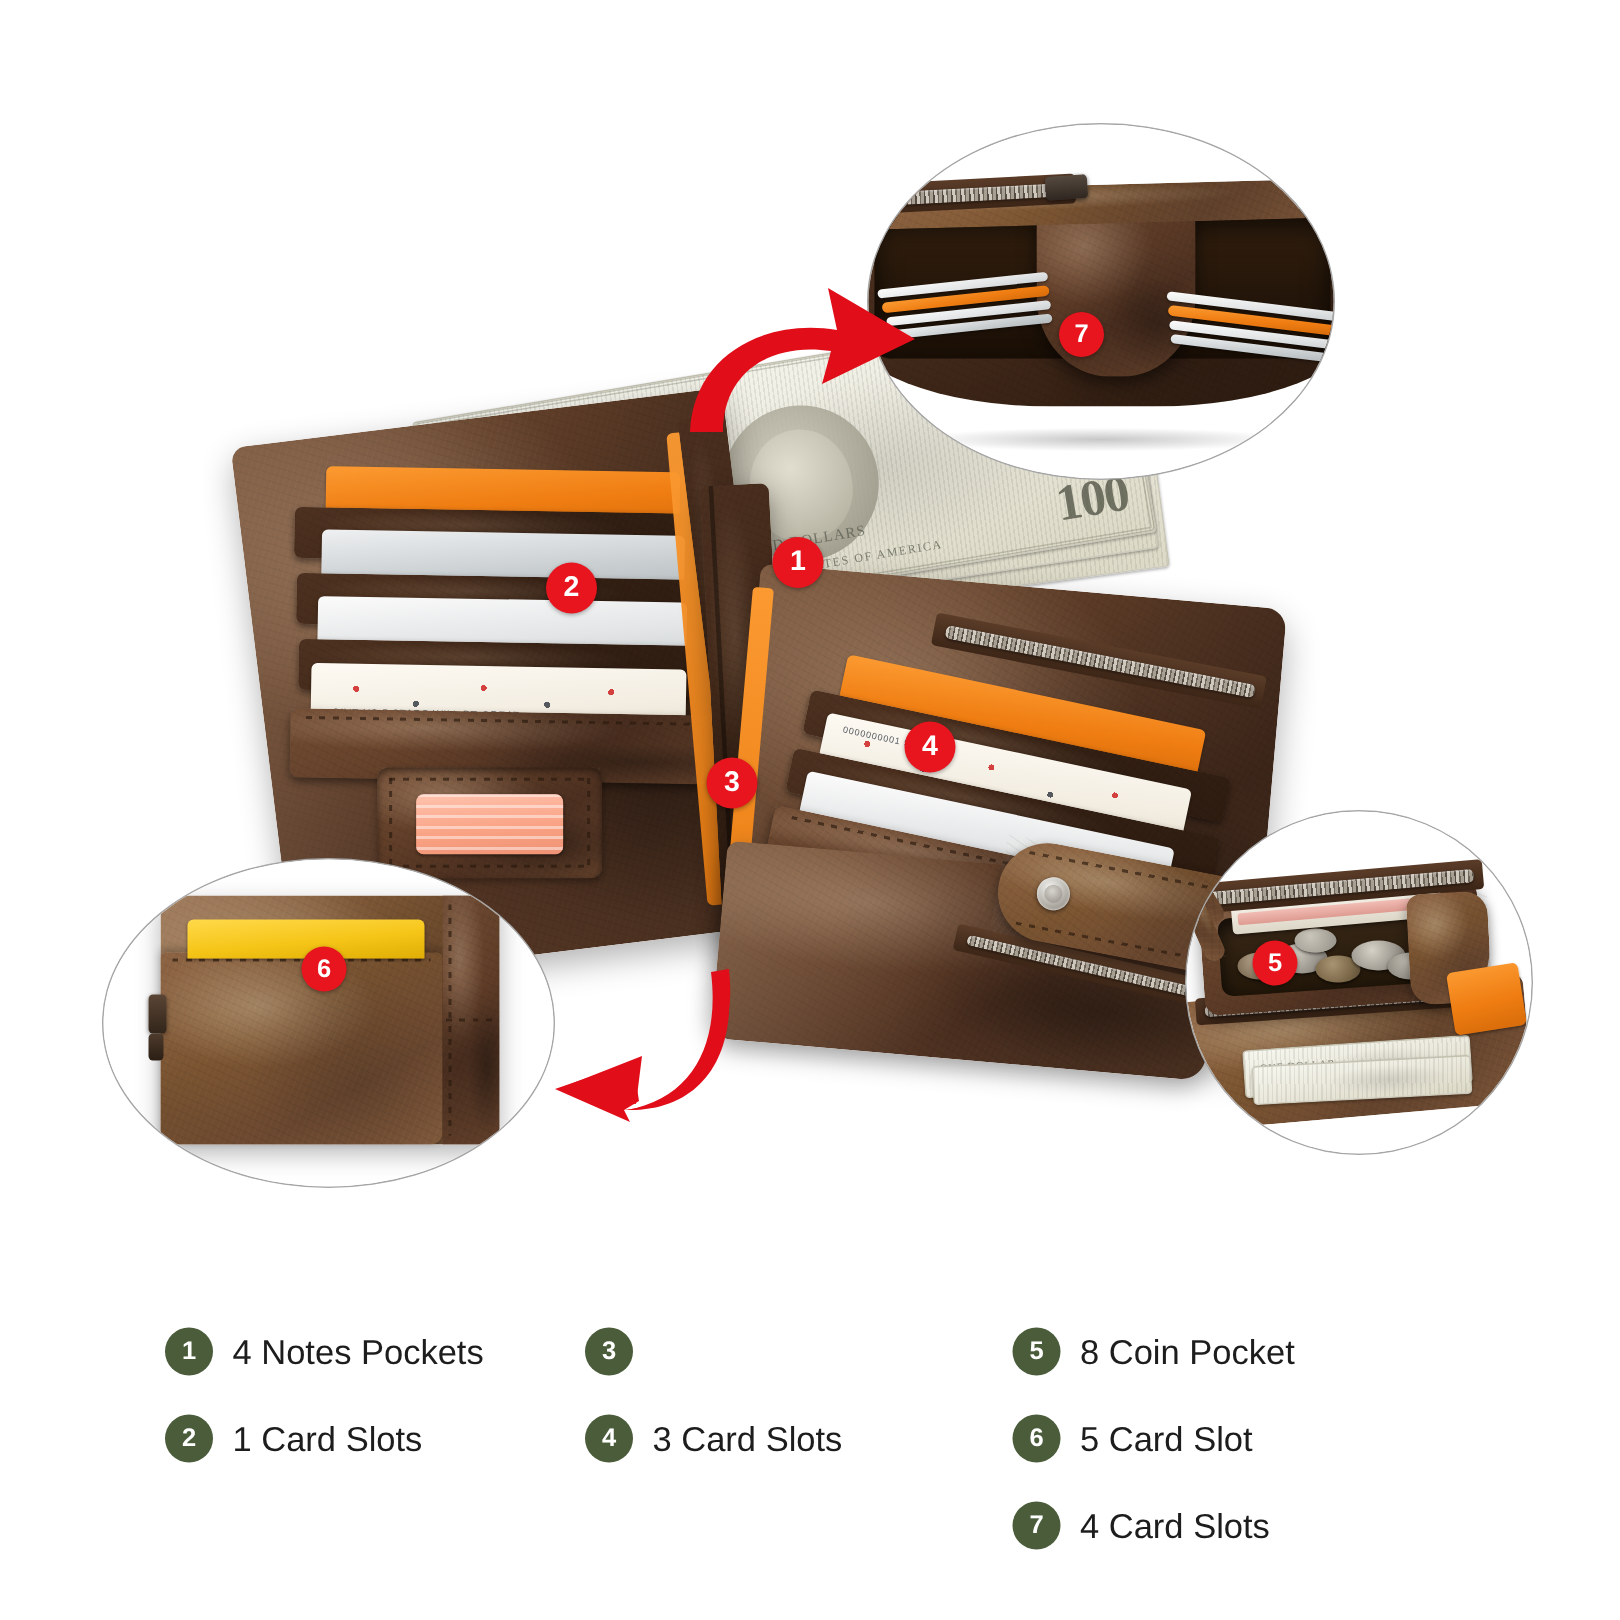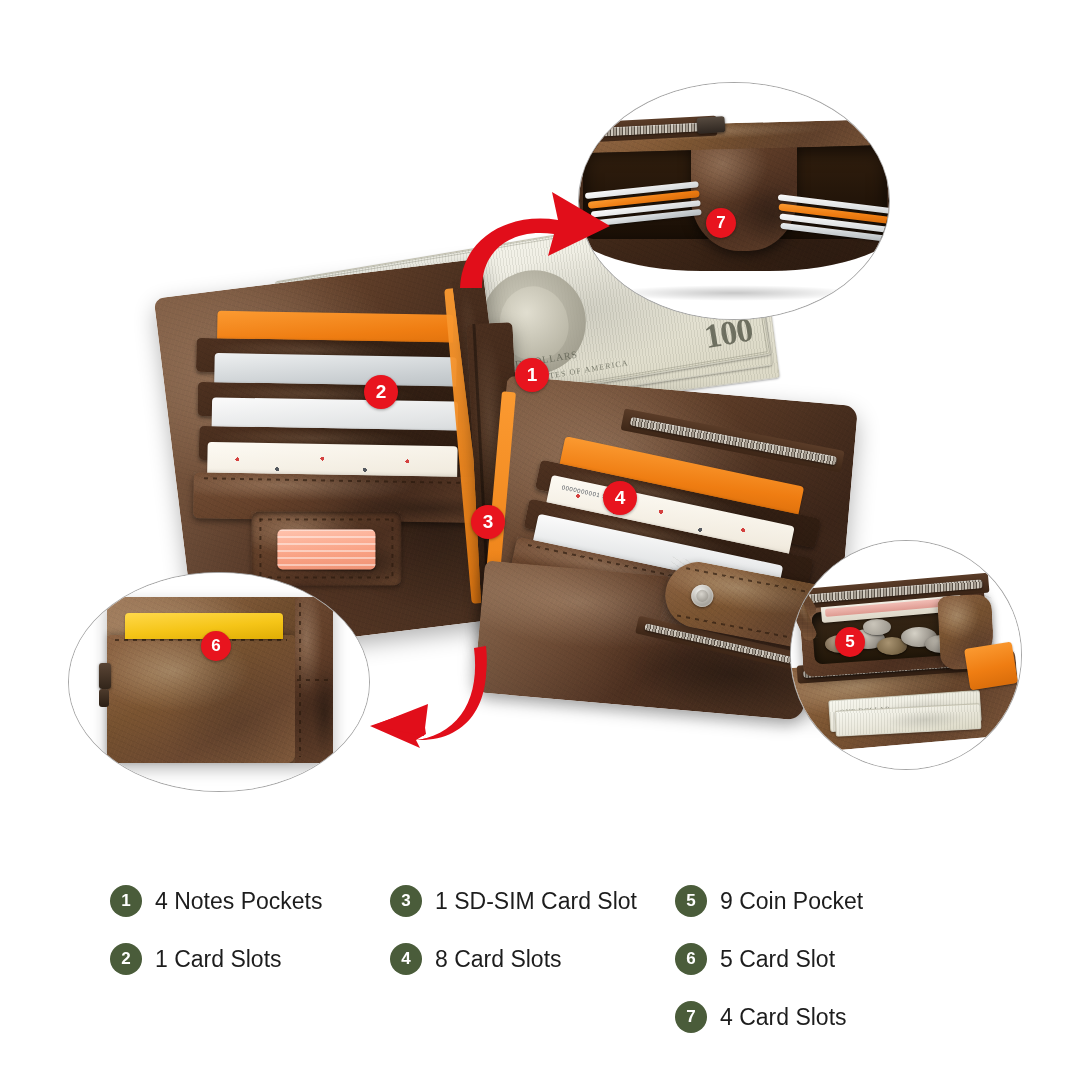--- a/index.html
+++ b/index.html
@@ -508,32 +508,31 @@
       </div>
       <div class="legend-row">
         <div class="legend-dot">2</div>
         <div class="legend-text">1 Card Slots</div>
       </div>
     </div>
 
     <div class="legend-col" style="left:390px;top:12px;">
       <div class="legend-row">
         <div class="legend-dot">3</div>
-        <div class="legend-text">1 SD-SIM Card Slot</div>
       </div>
       <div class="legend-row">
         <div class="legend-dot">4</div>
-        <div class="legend-text">8 Card Slots</div>
+        <div class="legend-text">3 Card Slots</div>
       </div>
     </div>
 
     <div class="legend-col" style="left:675px;top:12px;">
       <div class="legend-row">
         <div class="legend-dot">5</div>
-        <div class="legend-text">9 Coin Pocket</div>
+        <div class="legend-text">8 Coin Pocket</div>
       </div>
       <div class="legend-row">
         <div class="legend-dot">6</div>
         <div class="legend-text">5 Card Slot</div>
       </div>
       <div class="legend-row">
         <div class="legend-dot">7</div>
         <div class="legend-text">4 Card Slots</div>
       </div>
     </div>

